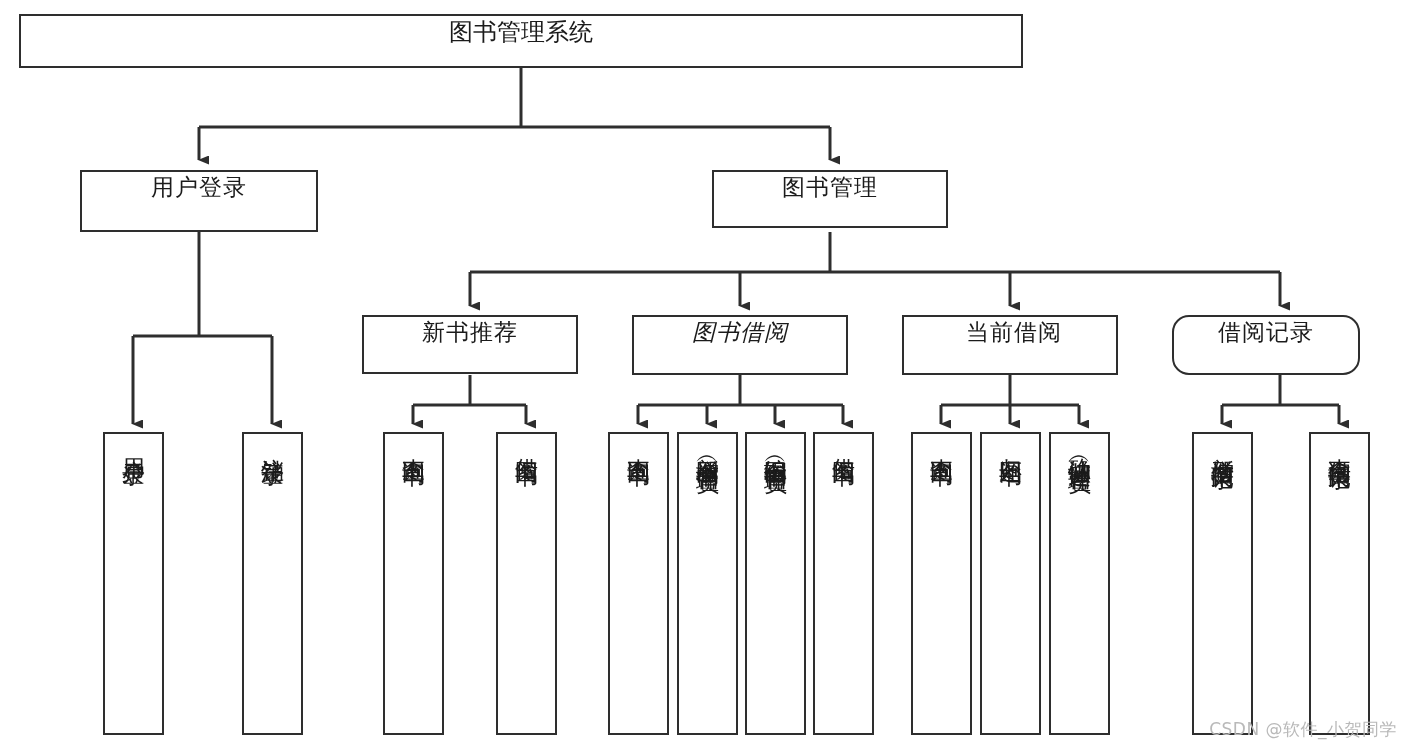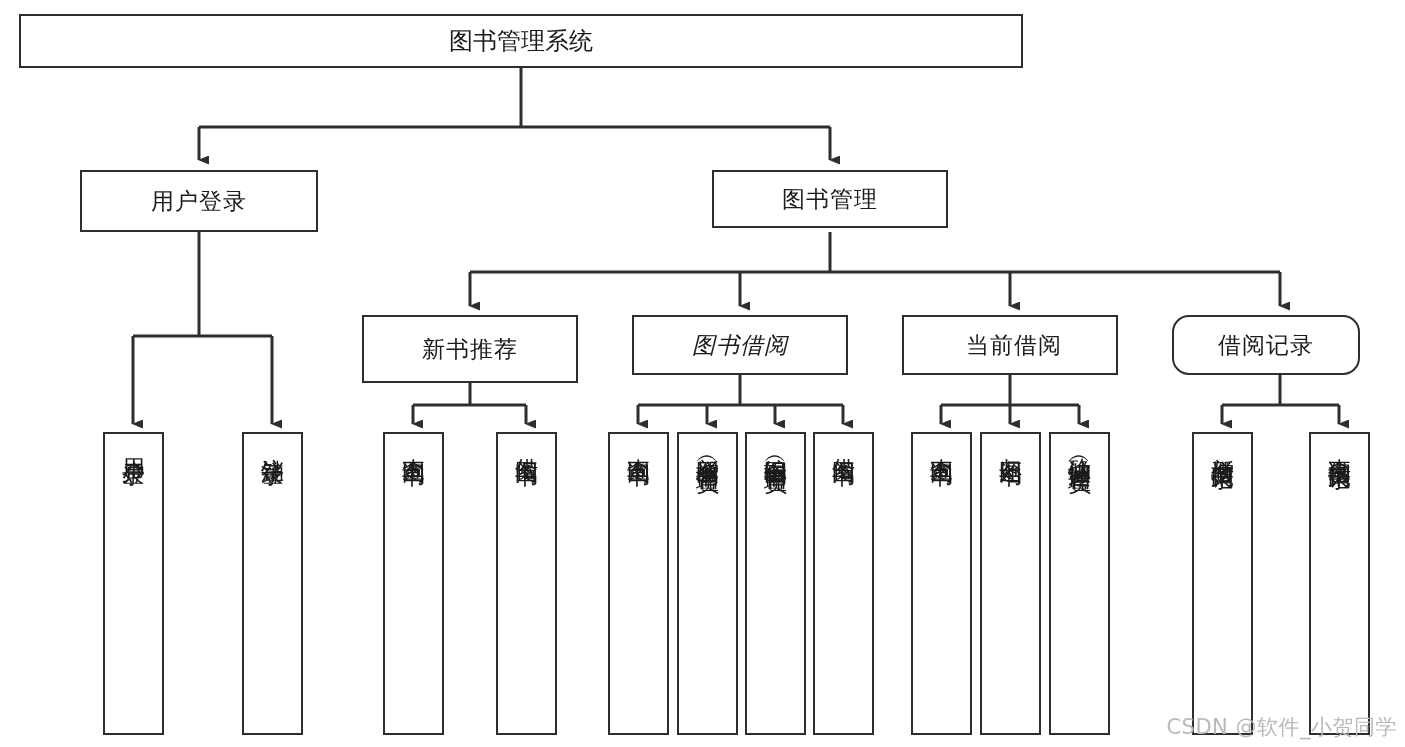--- a/index.html
+++ b/index.html
@@ -1,26 +1,26 @@
 <!DOCTYPE html>
 <html><head>
 <meta charset="utf-8">
 <style>
   html,body{margin:0;padding:0;background:#ffffff;}
   body{width:1405px;height:747px;overflow:hidden;font-family:"Liberation Sans","DejaVu Sans",sans-serif;}
   #canvas{position:relative;width:1405px;height:747px;background:#fff;}
   svg.lines{position:absolute;left:0;top:0;width:1405px;height:747px;pointer-events:none;}
   .node{position:absolute;box-sizing:border-box;background:#ffffff;border:2.5px solid #2e2e2e;
-        display:flex;align-items:center;justify-content:center;text-align:center;color:#1b1b1b;}
+        display:flex;align-items:flex-start;justify-content:center;text-align:center;color:#1b1b1b;}
   .node.h{font-size:23px;letter-spacing:1px;}
   .node.root{font-size:24px;}
   .leaf{writing-mode:vertical-rl;text-orientation:upright;font-size:23px;line-height:1.18;
         letter-spacing:2px;padding-top:6px;white-space:nowrap;}
   .leafbox{align-items:flex-start;justify-content:center;}
-  .watermark{position:absolute;right:8px;bottom:6px;font-size:21px;color:#b9b9b9;letter-spacing:.5px;
+  .watermark{position:absolute;right:8px;bottom:6px;font-size:17px;color:#b9b9b9;letter-spacing:.5px;
              font-family:"DejaVu Sans",sans-serif;}
 </style>
 </head>
 <body>
 
 <div id="canvas">
 
   <svg class="lines" viewBox="0 0 1405 747">
     <defs>
       <marker id="arrow" markerWidth="10" markerHeight="11" refX="4.5" refY="10" orient="auto" markerUnits="userSpaceOnUse">
@@ -75,21 +75,21 @@
     <span>图书管理系统</span>
   </div>
 
   <div class="node h" style="left:80px;top:170px;width:238px;height:62px;">
     <span>用户登录</span>
   </div>
   <div class="node h" style="left:712px;top:170px;width:236px;height:58px;">
     <span>图书管理</span>
   </div>
 
-  <div class="node h" style="left:362px;top:315px;width:216px;height:68px;">
+  <div class="node h" style="left:362px;top:315px;width:216px;height:59px;">
     <span>新书推荐</span>
   </div>
   <div class="node h" style="left:632px;top:315px;width:216px;height:60px;font-style:italic;">
     <span>图书借阅</span>
   </div>
   <div class="node h" style="left:902px;top:315px;width:216px;height:60px;padding-left:8px;">
     <span>当前借阅</span>
   </div>
   <div class="node h" style="left:1172px;top:315px;width:188px;height:60px;border-radius:17px;">
     <span>借阅记录</span>

